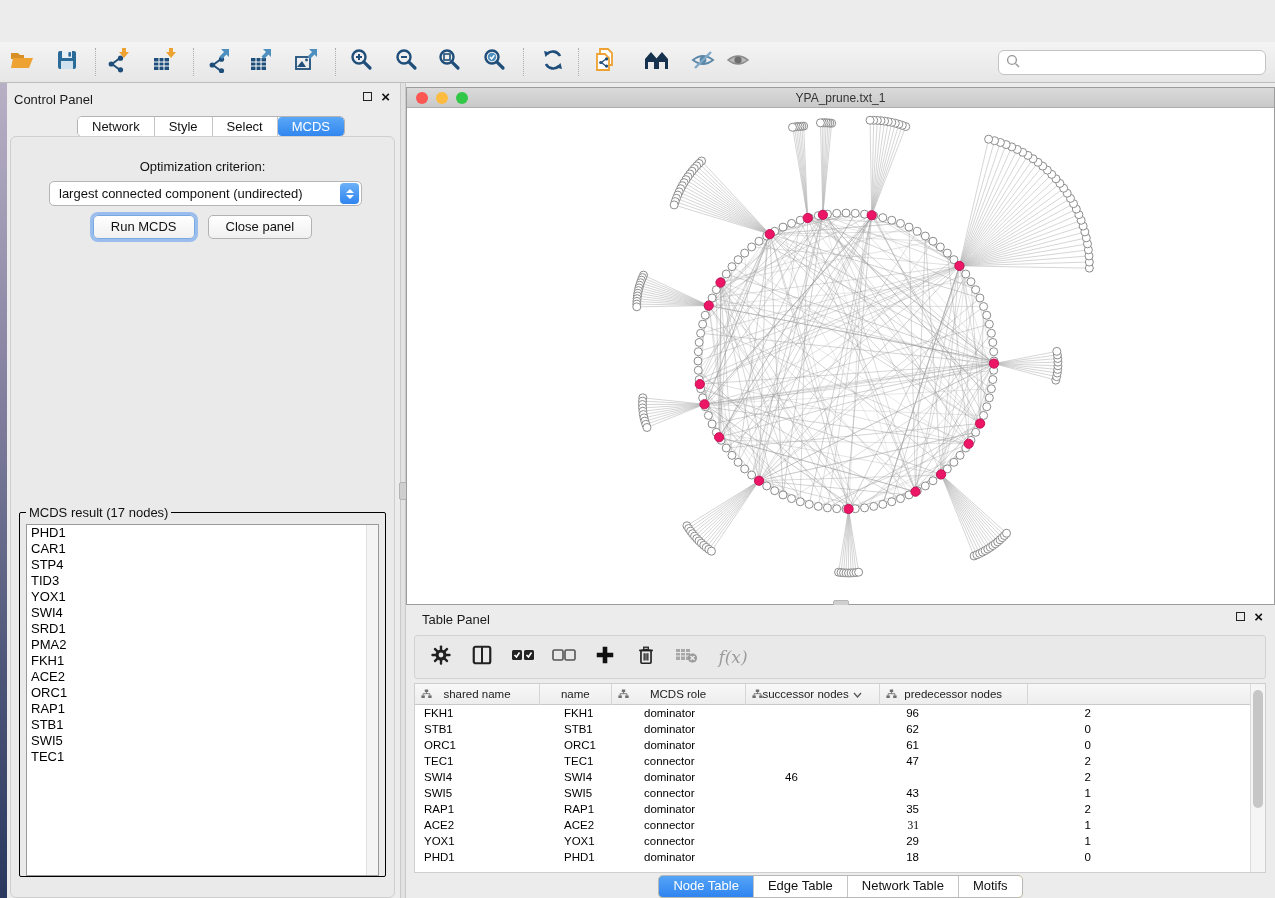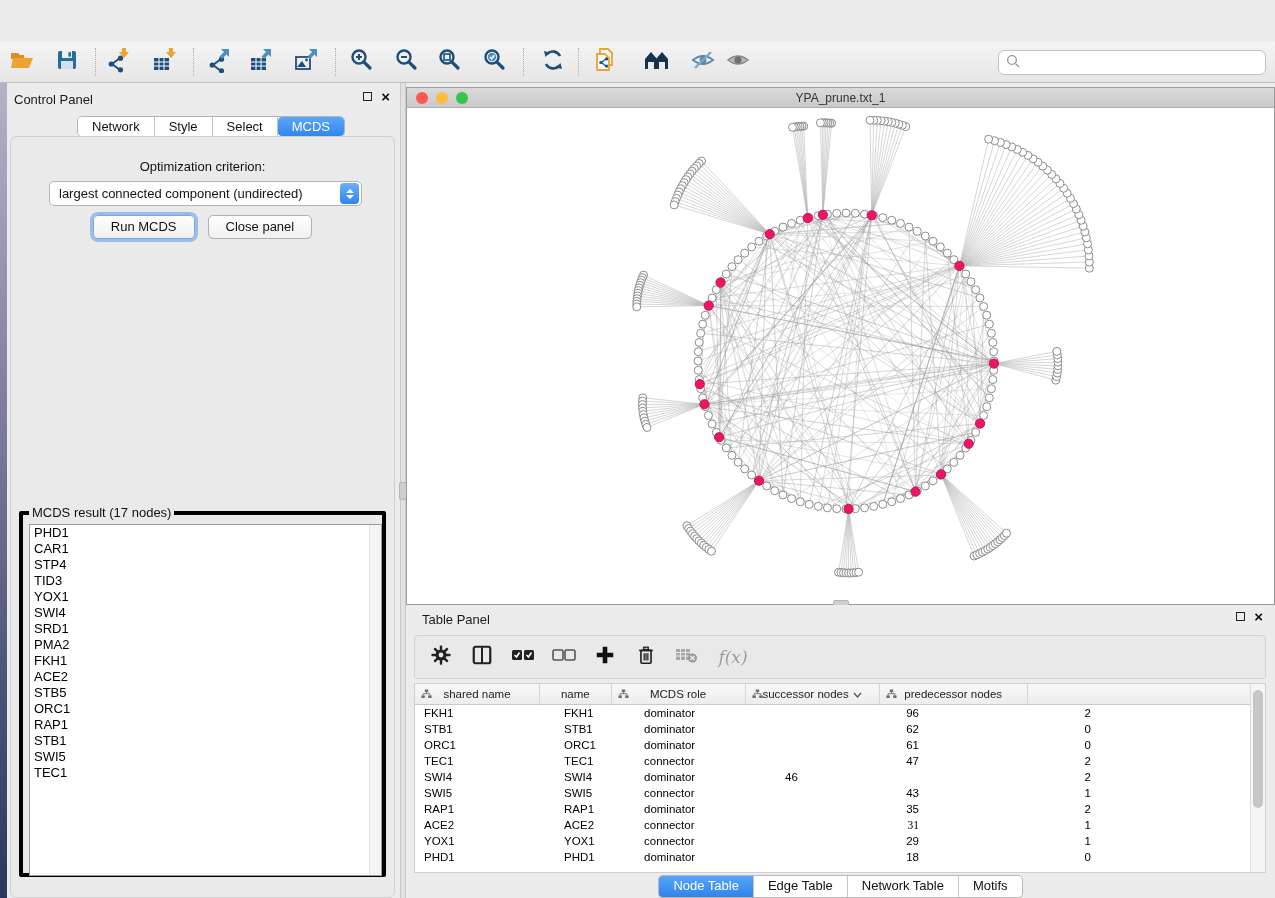--- a/index.html
+++ b/index.html
@@ -34,21 +34,21 @@
   .optlabel { position:absolute; left:0; top:22px; width:100%; text-align:center; font-size:13px; color:#111; }
   .selectbox { position:absolute; left:38px; top:44px; width:313px; height:25px; background:#fff; border:1px solid #b5b5b5; border-radius:5px; display:flex; align-items:center; cursor:pointer; }
   .selectbox .val { flex:1; font-size:13px; padding-left:9px; color:#111; white-space:nowrap; }
   .stepper { width:19px; height:21px; margin-right:2px; border-radius:4px; background:linear-gradient(#6cb1f8,#2f84ef); display:flex; flex-direction:column; align-items:center; justify-content:center; gap:2px; }
   .tri-up { width:0; height:0; border-left:4px solid transparent; border-right:4px solid transparent; border-bottom:4px solid #fff; }
   .tri-dn { width:0; height:0; border-left:4px solid transparent; border-right:4px solid transparent; border-top:4px solid #fff; }
   .btnrow { position:absolute; left:0; top:78px; width:100%; display:flex; justify-content:center; gap:13px; }
   .btn { height:24px; padding:0 17px; background:linear-gradient(#ffffff,#f0f0f0); border:1px solid #b2b2b2; border-radius:5px; font-size:13px; color:#111; line-height:22px; cursor:pointer; }
   .btn.focused { box-shadow:0 0 0 3px rgba(98,160,238,.6); border-color:#7aa8e0; }
 
-  fieldset.mcds { position:absolute; left:8px; top:368px; width:367px; height:372px; border:4px solid #000000; border-radius:2px; padding:0; }
+  fieldset.mcds { position:absolute; left:8px; top:368px; width:367px; height:372px; border:1px solid #000000; border-radius:2px; padding:0; }
   fieldset.mcds legend { font-size:13px; color:#111; margin-left:6px; padding:0 3px; }
   .listbox { position:absolute; left:6px; top:4px; width:353px; height:352px; background:#fff; border:1px solid #9a9a9a; overflow:hidden; }
   .litem { font-size:13px; line-height:16px; padding-left:4px; color:#000; cursor:default; }
   .list-track { position:absolute; right:0; top:0; width:12px; height:100%; background:#f4f4f4; border-left:1px solid #e0e0e0; }
 
   
   .vsplit { left:400px; top:41px; width:6px; height:816px; background:#e2e2e2; border-left:1px solid #c9c9c9; border-right:1px solid #c9c9c9; }
   .vhandle { position:absolute; left:399px; top:440px; width:8px; height:18px; background:#cfcfcf; border:1px solid #b5b5b5; border-radius:2px; cursor:col-resize; }
   .hhandle { position:absolute; left:833px; top:558px; width:16px; height:8px; background:#cfcfcf; border:1px solid #b5b5b5; border-radius:2px; cursor:row-resize; }
 
@@ -292,21 +292,20 @@
               <div class="litem">PHD1</div>
               <div class="litem">CAR1</div>
               <div class="litem">STP4</div>
               <div class="litem">TID3</div>
               <div class="litem">YOX1</div>
               <div class="litem">SWI4</div>
               <div class="litem">SRD1</div>
               <div class="litem">PMA2</div>
               <div class="litem">FKH1</div>
               <div class="litem">ACE2</div>
-              <div class="litem">STB5</div>
               <div class="litem">ORC1</div>
               <div class="litem">RAP1</div>
               <div class="litem">STB1</div>
               <div class="litem">SWI5</div>
               <div class="litem">TEC1</div>
             </div>
           <div class="list-track"></div>
         </div>
       </fieldset>
     </div>

